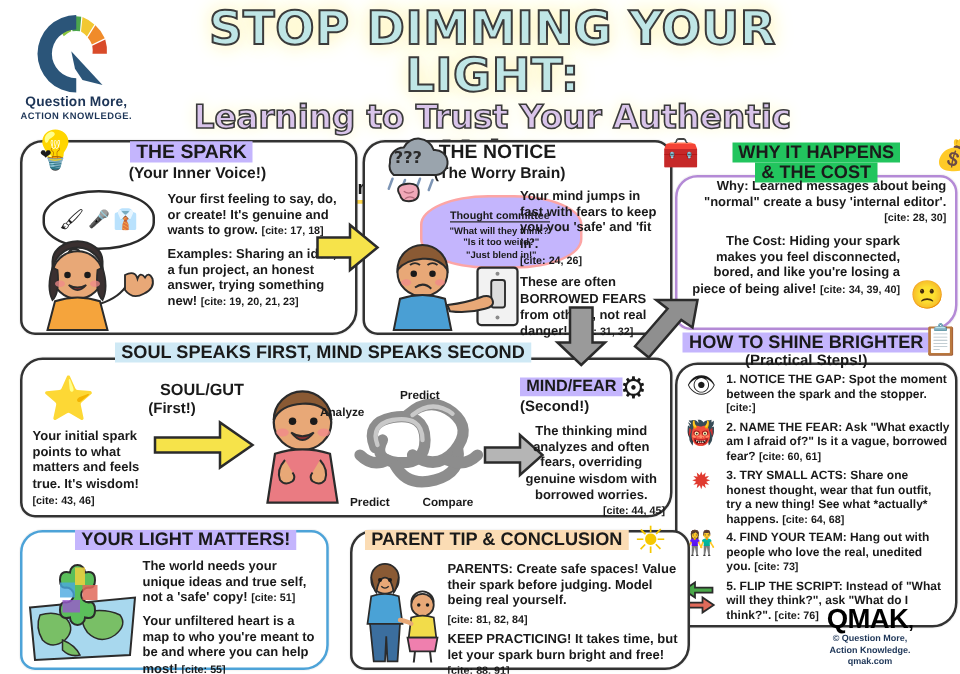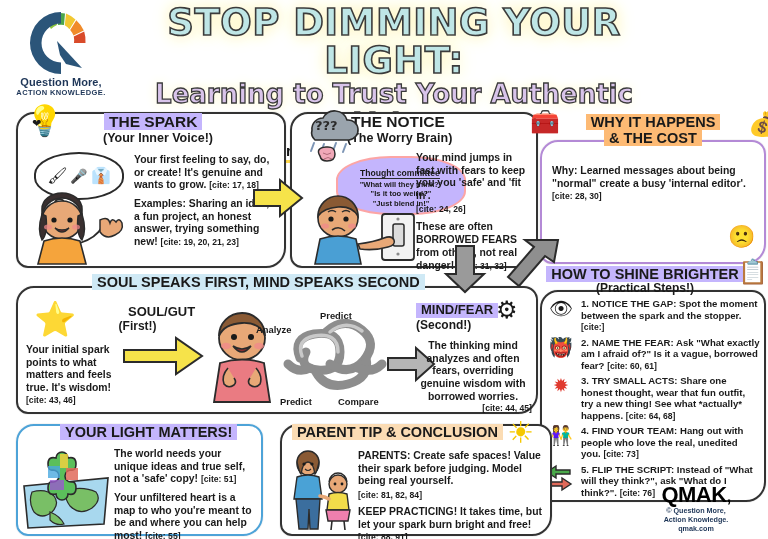--- a/index.html
+++ b/index.html
@@ -44,21 +44,21 @@
     text-shadow:0 0 12px #fff7c2;
     font-family:"DejaVu Sans", sans-serif;
   }
   .subtitle{font-size:15px;font-weight:bold;margin-top:4px;color:#161616;}
   .ul-yellow{border-bottom:3px solid #ffd84d;padding-bottom:1px;}
   .ul-gray{border-bottom:3px solid #b9b9b9;padding-bottom:1px;}
 
   
   .bnr{display:inline-block;font-weight:bold;line-height:1.12;padding:0 5px;}
   .bnr-y{background:#c4b5fd;}
-  .bnr-p{background:#fdba74;}
+  .bnr-p{background:#22c55e;}
   .bnr-b{background:#cfe9f5;}
   .bnr-o{background:#fbdcb4;}
   .bnr-sub{display:block;font-weight:bold;background:transparent;}
 
   .body-txt{font-size:10.4px;font-weight:bold;line-height:1.22;}
   .cite{font-size:8.6px;font-weight:bold;}
   p{margin:0 0 6px 0;}
 
   
   .emo{font-family:"DejaVu Sans", sans-serif;line-height:1;}
@@ -218,22 +218,23 @@
   </div>
 
   <div class="panel wobble purple" id="p-why">
     <div class="hd-why">
       <span class="bnr bnr-p">WHY IT HAPPENS</span><br>
       <span class="bnr bnr-p">&amp; THE COST</span>
     </div>
     <div style="position:absolute;left:-12px;top:-32px;font-size:24px;" class="emo">🧰</div>
     <div style="position:absolute;right:-14px;top:-30px;font-size:24px;" class="emo">💰</div>
 
-    <div style="position:absolute;left:10px;top:23px;width:205px;">
+    <div style="position:absolute;left:10px;top:2px;width:205px;text-align:right;">
       <p class="body-txt"><span>Why:</span><span> Learned messages about being "normal" create a busy 'internal editor'.</span> <span class="cite">[cite: 28, 30]</span></p>
+      <p class="body-txt" style="width:168px;"><span>The Cost:</span><span> Hiding your spark makes you feel disconnected, bored, and like you're losing a piece of being alive!</span> <span class="cite">[cite: 34, 39, 40]</span></p>
     </div>
     <div style="position:absolute;right:8px;bottom:14px;font-size:22px;" class="emo">🙁</div>
   </div>
 
   <div class="panel wobble dark" id="p-soul">
     <div class="hd-soul">
       <span class="bnr bnr-b">SOUL SPEAKS FIRST, MIND SPEAKS SECOND</span>
     </div>
 
     <div style="position:absolute;left:16px;top:14px;font-size:34px;" class="emo">⭐</div>

